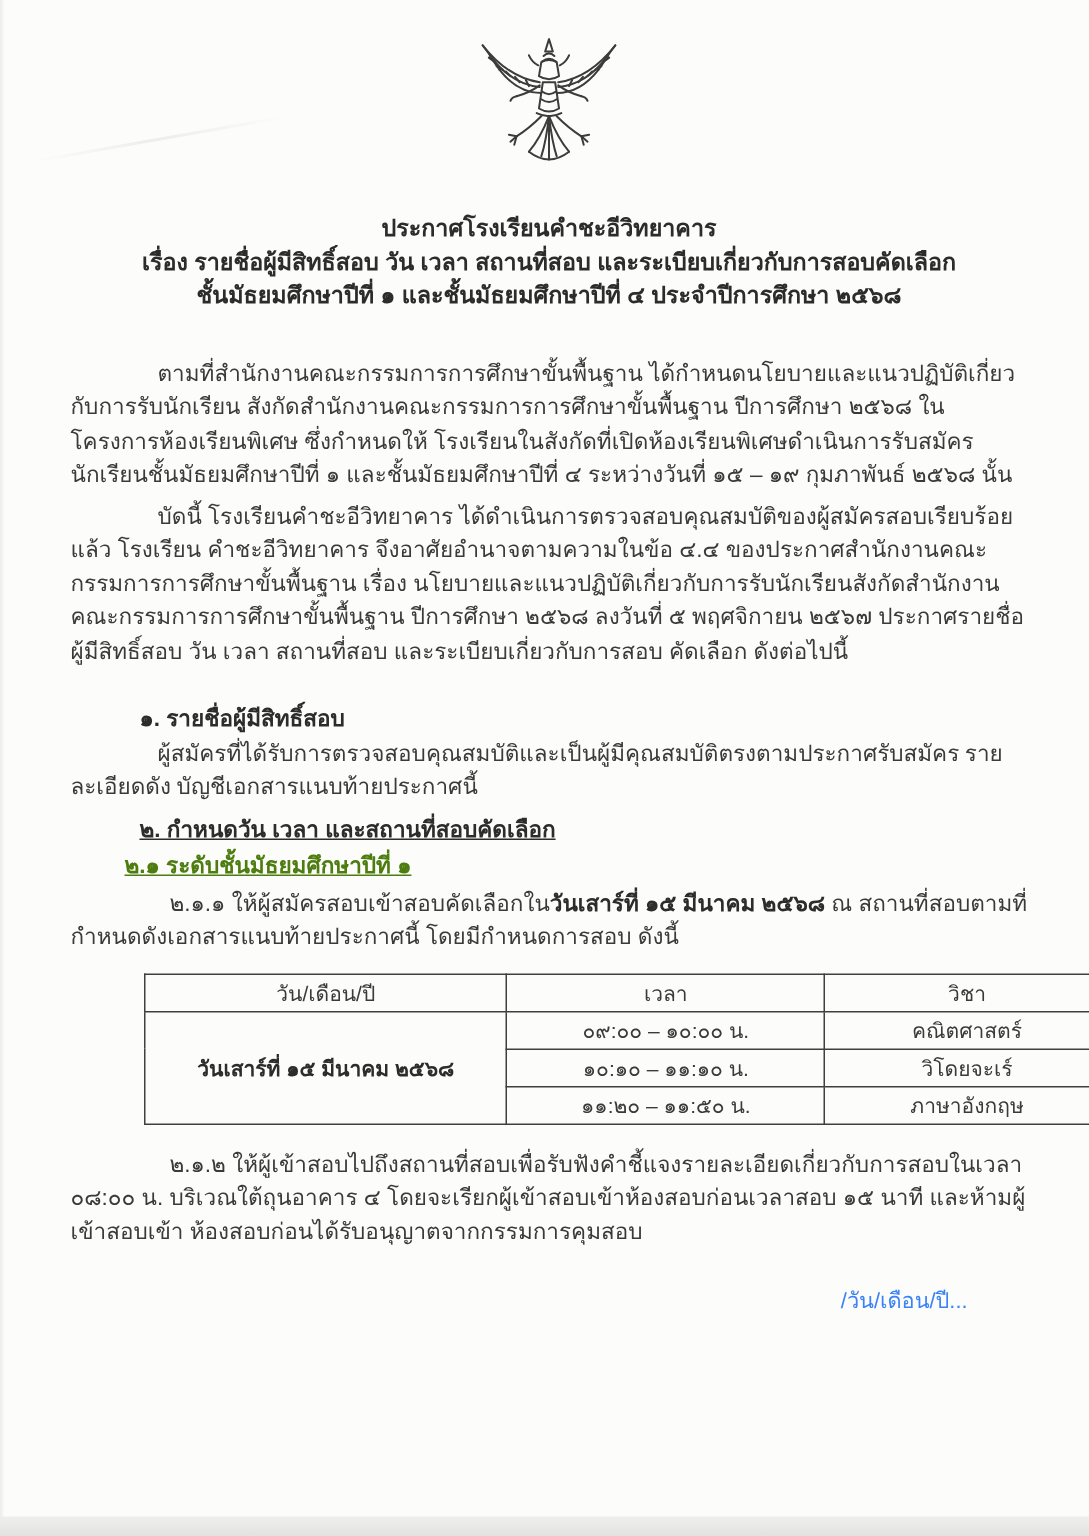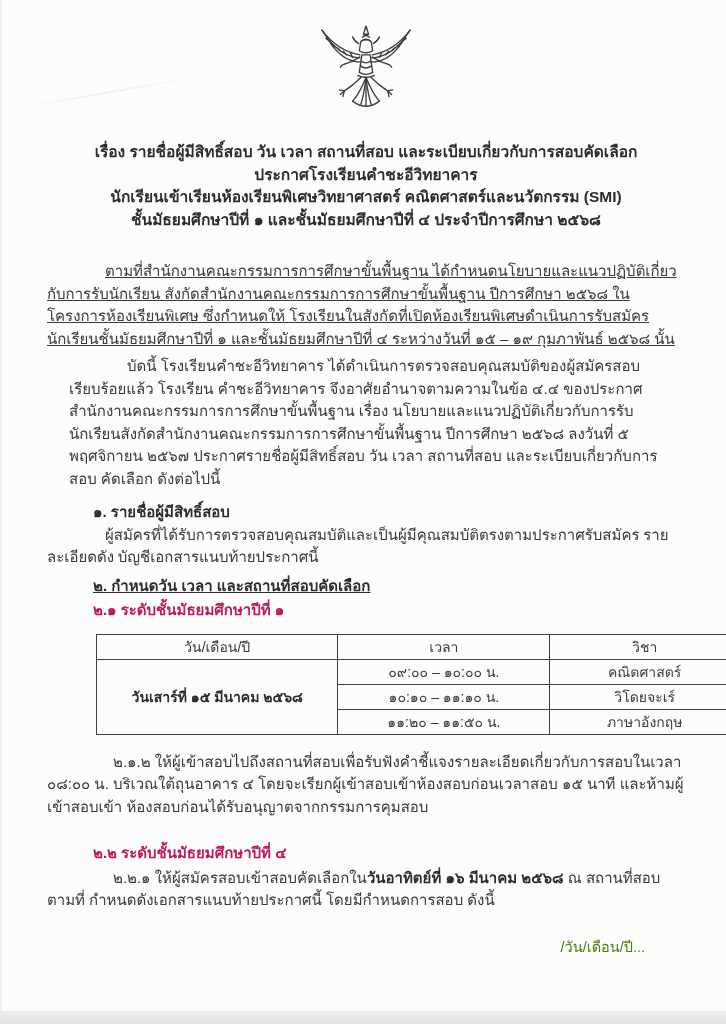--- a/index.html
+++ b/index.html
@@ -46,36 +46,37 @@
     font-size: 15.5px;
     line-height: 22.5px;
     color: #2c2c2c;
   }
   .body-text {
     font-size: 15px;
     line-height: 22.5px;
     color: #3a3a3a;
   }
   .para-indent { text-indent: 58px; }
-  .p1 { margin-top: 29px; text-decoration: underline; }
-  .p2 { margin-top: 5px; margin-left: 22px; }
+  .p1 { margin-top: 29px; }
+  .p2 { margin-top: 5px; }
   .sec-heading {
     font-weight: 700;
     color: #2c2c2c;
     margin-left: 46px;
     margin-top: 0;
   }
-  .sec1-heading { margin-top: 11px; }
+  .sec1-heading { margin-top: 23px; }
   .sec1-body { margin-top: 0; font-family: Liberation Serif, serif; }
   .sec2-heading { margin-top: 6px; text-decoration: underline; }
   .sub-heading {
     font-weight: 700;
-    color: #be185d;
-    margin-left: 46px;
+    color: #4d7c0f;
+    margin-left: 36px;
     margin-top: 2px;
+    text-decoration: underline;
   }
   .sub-item { text-indent: 66px; margin-top: 2px; }
   .bold-inline { font-weight: 700; color: #2c2c2c; }
   .exam-table {
     border-collapse: collapse;
     margin: 12px 0 0 49px;
     width: 644px;
     font-size: 14px;
     color: #3a3a3a;
   }
@@ -92,21 +93,21 @@
   .exam-table col.c2 { width: 180px; }
   .exam-table col.c3 { width: 161px; }
   .exam-table .date-cell { font-weight: 700; color: #2c2c2c; }
   .after-table { margin-top: 16px; }
   .sub22-block { margin-top: 24px; }
   .footer-marker {
     margin-top: 24px;
     text-align: right;
     padding-right: 40px;
     font-size: 14.5px;
-    color: #4d7c0f;
+    color: #3b82f6;
   }
 </style>
 </head>
 <body>
 
 <div class="page">
   <div class="paper-crease"></div>
 
   <div class="content">
 
@@ -166,35 +167,37 @@
         <path d="M130 104 Q118 134 104 150"></path>
         <path d="M130 104 Q126 138 120 156"></path>
         <path d="M130 104 Q130 140 130 160"></path>
         <path d="M130 104 Q134 138 140 156"></path>
         <path d="M130 104 Q142 134 156 150"></path>
         <path d="M104 150 Q130 170 156 150"></path>
       </svg>
     </div>
 
     <div class="title-block">
+      <div>ประกาศโรงเรียนคำชะอีวิทยาคาร</div>
       <div>เรื่อง  รายชื่อผู้มีสิทธิ์สอบ วัน เวลา สถานที่สอบ และระเบียบเกี่ยวกับการสอบคัดเลือก</div>
-      <div>ประกาศโรงเรียนคำชะอีวิทยาคาร</div>
-      <div>นักเรียนเข้าเรียนห้องเรียนพิเศษวิทยาศาสตร์ คณิตศาสตร์และนวัตกรรม (SMI)</div>
       <div>ชั้นมัธยมศึกษาปีที่ ๑ และชั้นมัธยมศึกษาปีที่ ๔ ประจำปีการศึกษา  ๒๕๖๘</div>
     </div>
 
     <div class="body-text para-indent p1">ตามที่สำนักงานคณะกรรมการการศึกษาขั้นพื้นฐาน ได้กำหนดนโยบายและแนวปฏิบัติเกี่ยวกับการรับนักเรียน สังกัดสำนักงานคณะกรรมการการศึกษาขั้นพื้นฐาน ปีการศึกษา ๒๕๖๘ ในโครงการห้องเรียนพิเศษ ซึ่งกำหนดให้ โรงเรียนในสังกัดที่เปิดห้องเรียนพิเศษดำเนินการรับสมัครนักเรียนชั้นมัธยมศึกษาปีที่ ๑ และชั้นมัธยมศึกษาปีที่ ๔ ระหว่างวันที่ ๑๕ – ๑๙ กุมภาพันธ์ ๒๕๖๘ นั้น</div>
     <div class="body-text para-indent p2">บัดนี้ โรงเรียนคำชะอีวิทยาคาร ได้ดำเนินการตรวจสอบคุณสมบัติของผู้สมัครสอบเรียบร้อยแล้ว โรงเรียน คำชะอีวิทยาคาร จึงอาศัยอำนาจตามความในข้อ ๔.๔ ของประกาศสำนักงานคณะกรรมการการศึกษาขั้นพื้นฐาน เรื่อง นโยบายและแนวปฏิบัติเกี่ยวกับการรับนักเรียนสังกัดสำนักงานคณะกรรมการการศึกษาขั้นพื้นฐาน ปีการศึกษา ๒๕๖๘ ลงวันที่ ๕ พฤศจิกายน ๒๕๖๗  ประกาศรายชื่อผู้มีสิทธิ์สอบ วัน เวลา สถานที่สอบ และระเบียบเกี่ยวกับการสอบ คัดเลือก ดังต่อไปนี้</div>
 
     <div class="body-text sec-heading sec1-heading">๑.  รายชื่อผู้มีสิทธิ์สอบ</div>
     <div class="body-text para-indent sec1-body">ผู้สมัครที่ได้รับการตรวจสอบคุณสมบัติและเป็นผู้มีคุณสมบัติตรงตามประกาศรับสมัคร รายละเอียดดัง บัญชีเอกสารแนบท้ายประกาศนี้</div>
 
     <div class="body-text sec-heading sec2-heading">๒.  กำหนดวัน เวลา และสถานที่สอบคัดเลือก</div>
     <div class="body-text sub-heading">๒.๑ ระดับชั้นมัธยมศึกษาปีที่ ๑</div>
 
+    <div class="body-text sub-item">
+      <span>๒.๑.๑ ให้ผู้สมัครสอบเข้าสอบคัดเลือกใน</span><span class="bold-inline">วันเสาร์ที่ ๑๕ มีนาคม ๒๕๖๘</span><span> ณ สถานที่สอบตามที่ กำหนดดังเอกสารแนบท้ายประกาศนี้ โดยมีกำหนดการสอบ ดังนี้</span>
+    </div>
 
     <table class="exam-table">
       <colgroup>
           <col class="c1">
           <col class="c2">
           <col class="c3">
         </colgroup>
       <thead>
         <tr>
           <th>วัน/เดือน/ปี</th>
@@ -214,26 +217,20 @@
         </tr>
         <tr>
           <td>๑๑:๒๐ – ๑๑:๕๐ น.</td>
           <td>ภาษาอังกฤษ</td>
         </tr>
       </tbody>
     </table>
 
     <div class="body-text sub-item after-table">๒.๑.๒ ให้ผู้เข้าสอบไปถึงสถานที่สอบเพื่อรับฟังคำชี้แจงรายละเอียดเกี่ยวกับการสอบในเวลา ๐๘:๐๐ น. บริเวณใต้ถุนอาคาร ๔ โดยจะเรียกผู้เข้าสอบเข้าห้องสอบก่อนเวลาสอบ ๑๕ นาที และห้ามผู้เข้าสอบเข้า ห้องสอบก่อนได้รับอนุญาตจากกรรมการคุมสอบ</div>
 
-    <div class="sub22-block">
-      <div class="body-text sub-heading">๒.๒ ระดับชั้นมัธยมศึกษาปีที่ ๔</div>
-      <div class="body-text sub-item">
-        <span>๒.๒.๑ ให้ผู้สมัครสอบเข้าสอบคัดเลือกใน</span><span class="bold-inline">วันอาทิตย์ที่ ๑๖ มีนาคม ๒๕๖๘</span><span> ณ สถานที่สอบตามที่ กำหนดดังเอกสารแนบท้ายประกาศนี้ โดยมีกำหนดการสอบ ดังนี้</span>
-      </div>
-    </div>
 
     <div class="body-text footer-marker">/วัน/เดือน/ปี...</div>
 
   </div>
 
   <div class="scan-edge-left"></div>
   <div class="scan-edge-bottom"></div>
 </div>
 
 </body></html>

